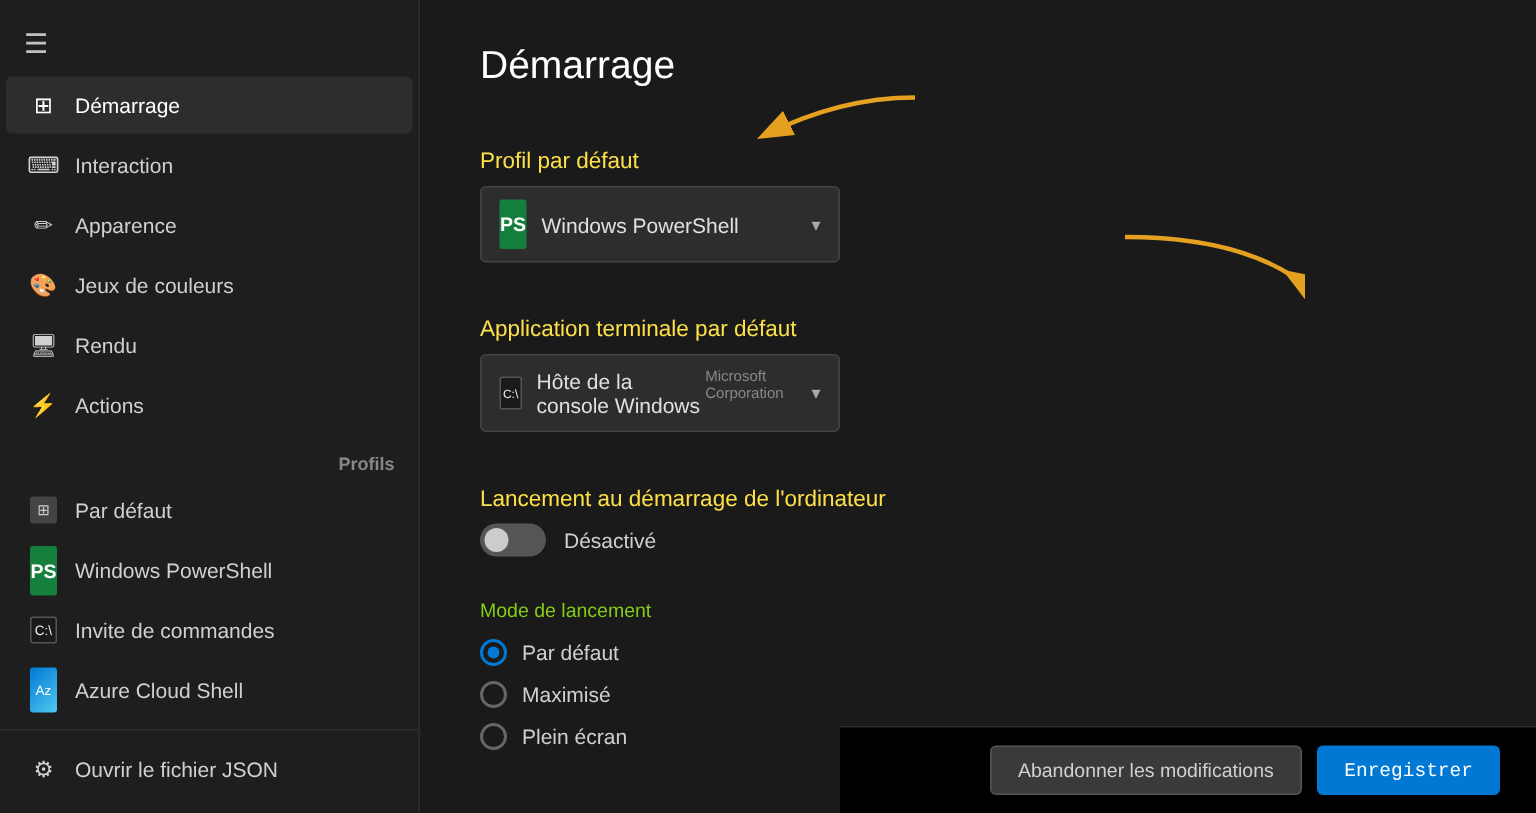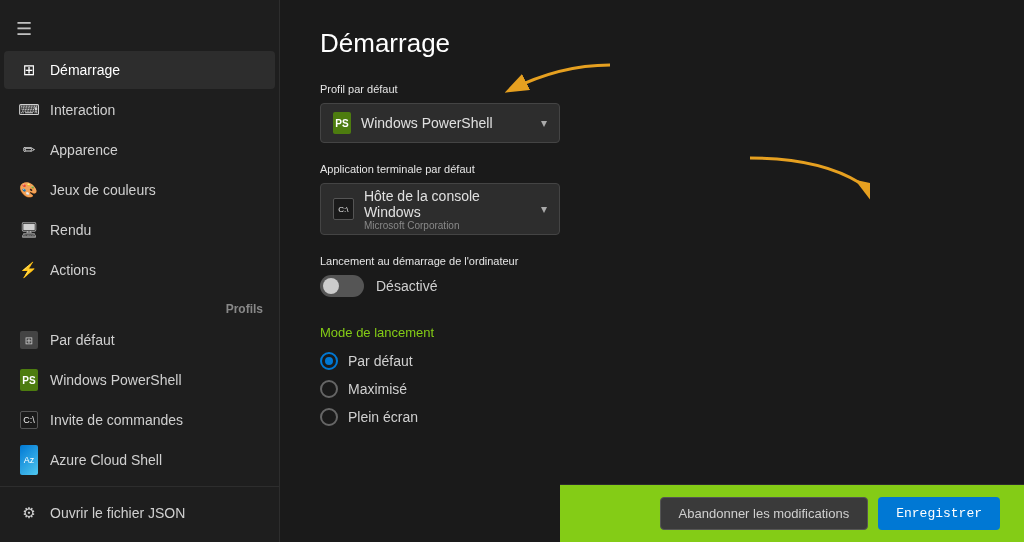--- a/index.html
+++ b/index.html
@@ -61,25 +61,25 @@
       color: #888;
       text-transform: none;
       text-align: right;
     }
     .sidebar-divider {
       border: none;
       border-top: 1px solid #2d2d2d;
       margin: 6px 0;
     }
     .ps-icon {
-      width: 18px; height: 22px;
-      background: #4d7c0f;
+      width: 18px; height: 33px;
+      background: #15803d;
       border-radius: 2px;
       display: flex; align-items: center; justify-content: center;
-      font-size: 10px; font-weight: bold; color: #fff;
+      font-size: 13px; font-weight: bold; color: #fff;
     }
     .cmd-icon {
       width: 18px; height: 18px;
       background: #1a1a1a;
       border-radius: 2px;
       display: flex; align-items: center; justify-content: center;
       font-size: 9px; color: #eee;
       border: 1px solid #555;
     }
     .azure-icon {
@@ -107,23 +107,24 @@
       overflow-y: auto;
       position: relative;
     }
     .main-title {
       font-size: 26px;
       font-weight: 300;
       color: #ffffff;
       margin-bottom: 24px;
     }
     .section-label {
-      font-size: 11px;
-      color: #e5e5e5;
+      font-size: 15px;
+      color: #fde047;
       margin-bottom: 8px;
+      margin-top: 16px;
     }
     .dropdown {
       display: flex;
       align-items: center;
       background: #2d2d2d;
       border: 1px solid #444;
       border-radius: 4px;
       padding: 8px 12px;
       cursor: pointer;
       gap: 10px;
@@ -143,21 +144,21 @@
     .dropdown-sub {
       font-size: 10px;
       color: #888;
     }
     .dropdown-arrow {
       font-size: 12px;
       color: #aaa;
     }
     .dropdown-double {
       display: flex;
-      flex-direction: column;
+      flex-direction: row;
     }
     .toggle-row {
       display: flex;
       align-items: center;
       gap: 12px;
       margin-bottom: 28px;
       text-align: center;
     }
     .toggle {
       width: 44px;
@@ -219,21 +220,21 @@
     .radio-label {
       font-size: 14px;
       color: #d0d0d0;
     }
     .footer {
       position: absolute;
       bottom: 0;
       right: 0;
       left: 280px;
       padding: 12px 24px;
-      background: #84cc16;
+      background: #000000;
       display: flex;
       justify-content: flex-end;
       gap: 10px;
       border-top: 1px solid #2d2d2d;
     }
     .btn {
       padding: 8px 18px;
       border-radius: 4px;
       font-size: 13px;
       cursor: pointer;

